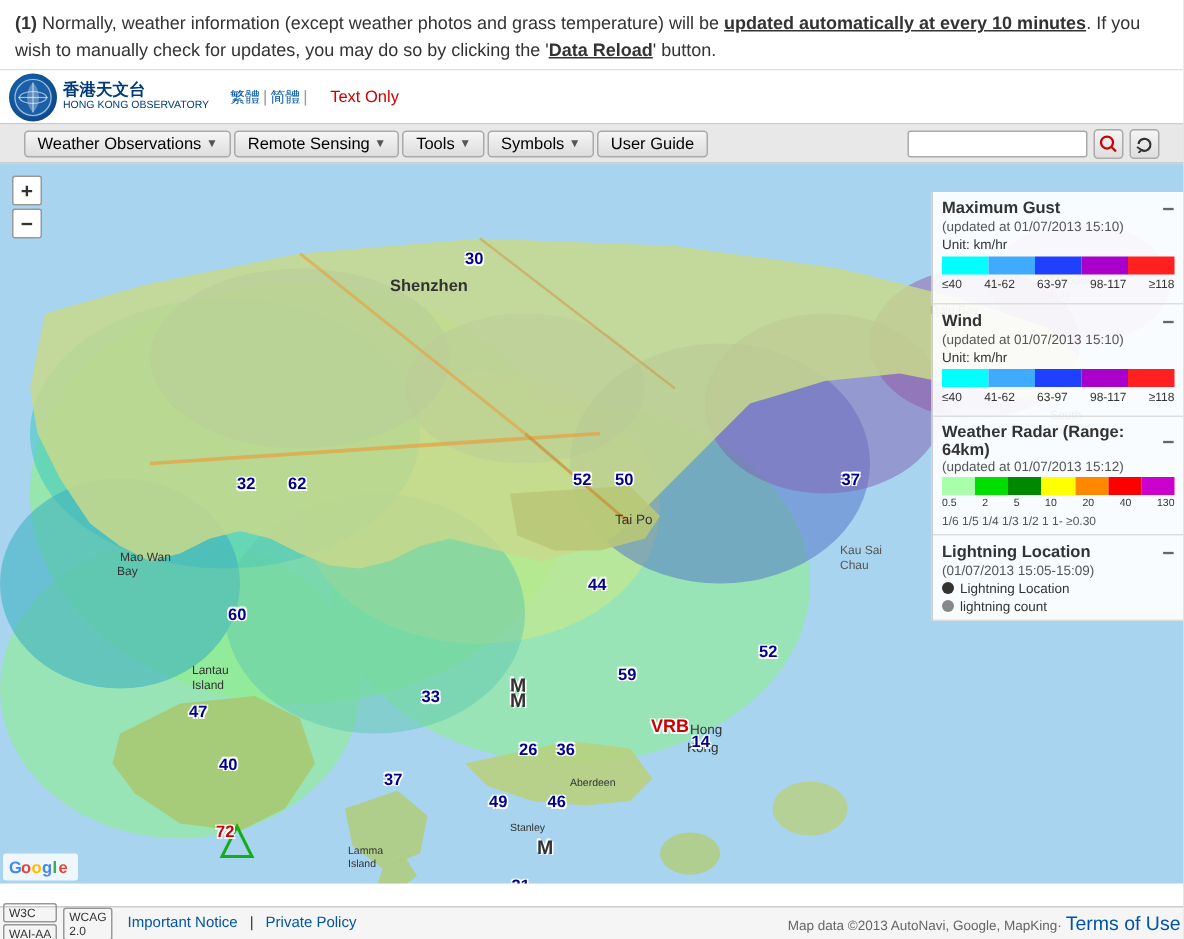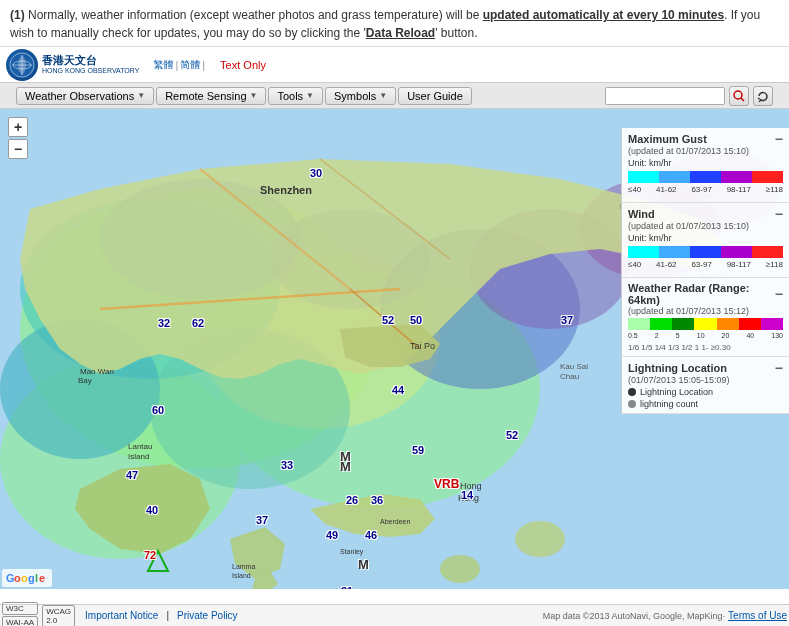--- a/index.html
+++ b/index.html
@@ -185,21 +185,21 @@
       font-size: 8px;
       color: #333;
     }
     #bottom-bar .links { margin-left: 10px; display: flex; gap: 8px; }
     #bottom-bar a { color: #0055aa; text-decoration: none; font-size: 10px; }
     #map-attribution {
       margin-left: auto;
       font-size: 9px;
       color: #666;
     }
-    #map-attribution a { color: #0055aa; text-decoration: underline; font-size: 10px; }
+    #map-attribution a { color: #0055aa; font-size: 13px; }
 
     
     #zoom-controls {
       position: absolute;
       left: 8px;
       top: 8px;
       display: flex;
       flex-direction: column;
       gap: 2px;
       z-index: 10;

